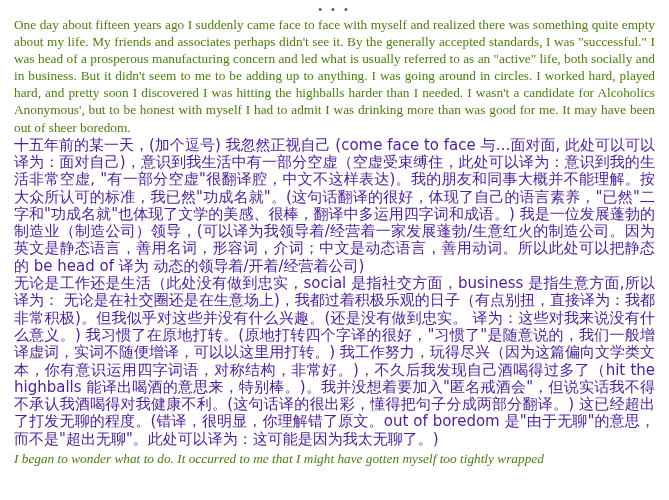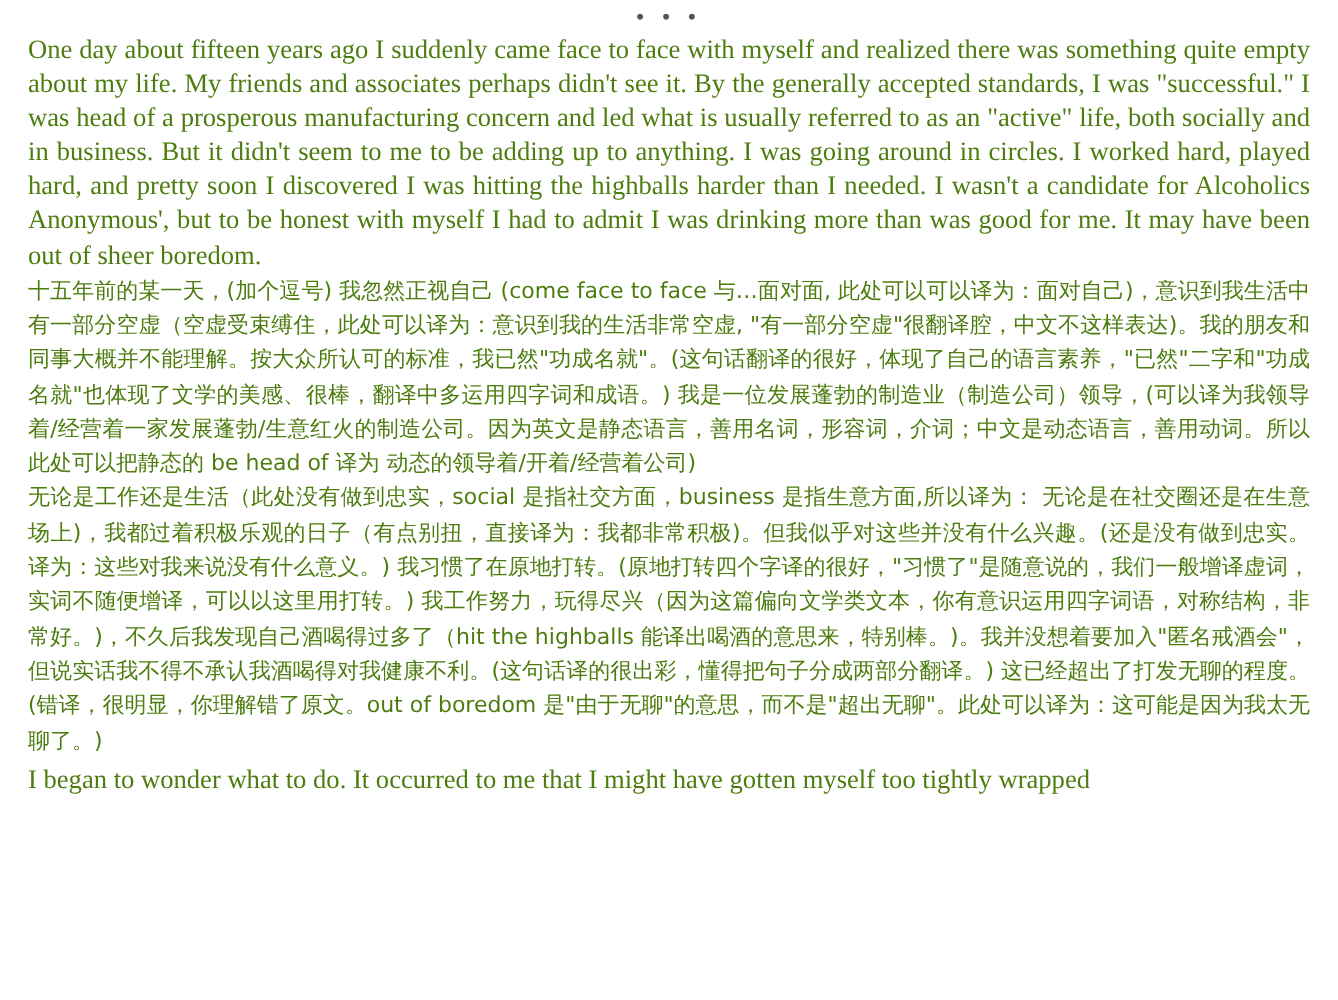--- a/index.html
+++ b/index.html
@@ -36,30 +36,31 @@
   }
   .en {
     font-family: "Liberation Serif", serif;
     font-size: 13.3px;
     line-height: 17.1px;
     color: #4d7c0f;
     text-indent: 0;
   }
   .cn {
     font-family: "DejaVu Sans", sans-serif;
-    font-size: 11px;
+    font-size: 15px;
     line-height: 17.3px;
-    color: #4d7c0f;
+    color: #4c1d95;
     margin-top: 1px;
   }
   .cn2 {
     margin-top: 0px;
   }
   .en2 {
     margin-top: 2px;
+    font-style: italic;
   }
 </style>
 </head>
 <body>
 
 <div class="page">
   <div class="dots">• • •</div>
   <p class="en">One day about fifteen years ago I suddenly came face to face with myself and realized there was something quite empty about my life. My friends and associates perhaps didn't see it. By the generally accepted standards, I was "successful." I was head of a prosperous manufacturing concern and led what is usually referred to as an "active" life, both socially and in business. But it didn't seem to me to be adding up to anything. I was going around in circles. I worked hard, played hard, and pretty soon I discovered I was hitting the highballs harder than I needed. I wasn't a candidate for Alcoholics Anonymous', but to be honest with myself I had to admit I was drinking more than was good for me. It may have been out of sheer boredom.</p>
   <p class="cn">十五年前的某一天，(加个逗号) 我忽然正视自己 (come face to face 与…面对面, 此处可以可以译为：面对自己)，意识到我生活中有一部分空虚（空虚受束缚住，此处可以译为：意识到我的生活非常空虚, "有一部分空虚"很翻译腔，中文不这样表达)。我的朋友和同事大概并不能理解。按大众所认可的标准，我已然"功成名就"。(这句话翻译的很好，体现了自己的语言素养，"已然"二字和"功成名就"也体现了文学的美感、很棒，翻译中多运用四字词和成语。) 我是一位发展蓬勃的制造业（制造公司）领导，(可以译为我领导着/经营着一家发展蓬勃/生意红火的制造公司。因为英文是静态语言，善用名词，形容词，介词；中文是动态语言，善用动词。所以此处可以把静态的 be head of 译为 动态的领导着/开着/经营着公司)</p>
   <p class="cn cn2">无论是工作还是生活（此处没有做到忠实，social 是指社交方面，business 是指生意方面,所以译为：    无论是在社交圈还是在生意场上)，我都过着积极乐观的日子（有点别扭，直接译为：我都非常积极)。但我似乎对这些并没有什么兴趣。(还是没有做到忠实。 译为：这些对我来说没有什么意义。) 我习惯了在原地打转。(原地打转四个字译的很好，"习惯了"是随意说的，我们一般增译虚词，实词不随便增译，可以以这里用打转。) 我工作努力，玩得尽兴（因为这篇偏向文学类文本，你有意识运用四字词语，对称结构，非常好。)，不久后我发现自己酒喝得过多了（hit the highballs 能译出喝酒的意思来，特别棒。)。我并没想着要加入"匿名戒酒会"，但说实话我不得不承认我酒喝得对我健康不利。(这句话译的很出彩，懂得把句子分成两部分翻译。) 这已经超出了打发无聊的程度。(错译，很明显，你理解错了原文。out of boredom 是"由于无聊"的意思，而不是"超出无聊"。此处可以译为：这可能是因为我太无聊了。)</p>

